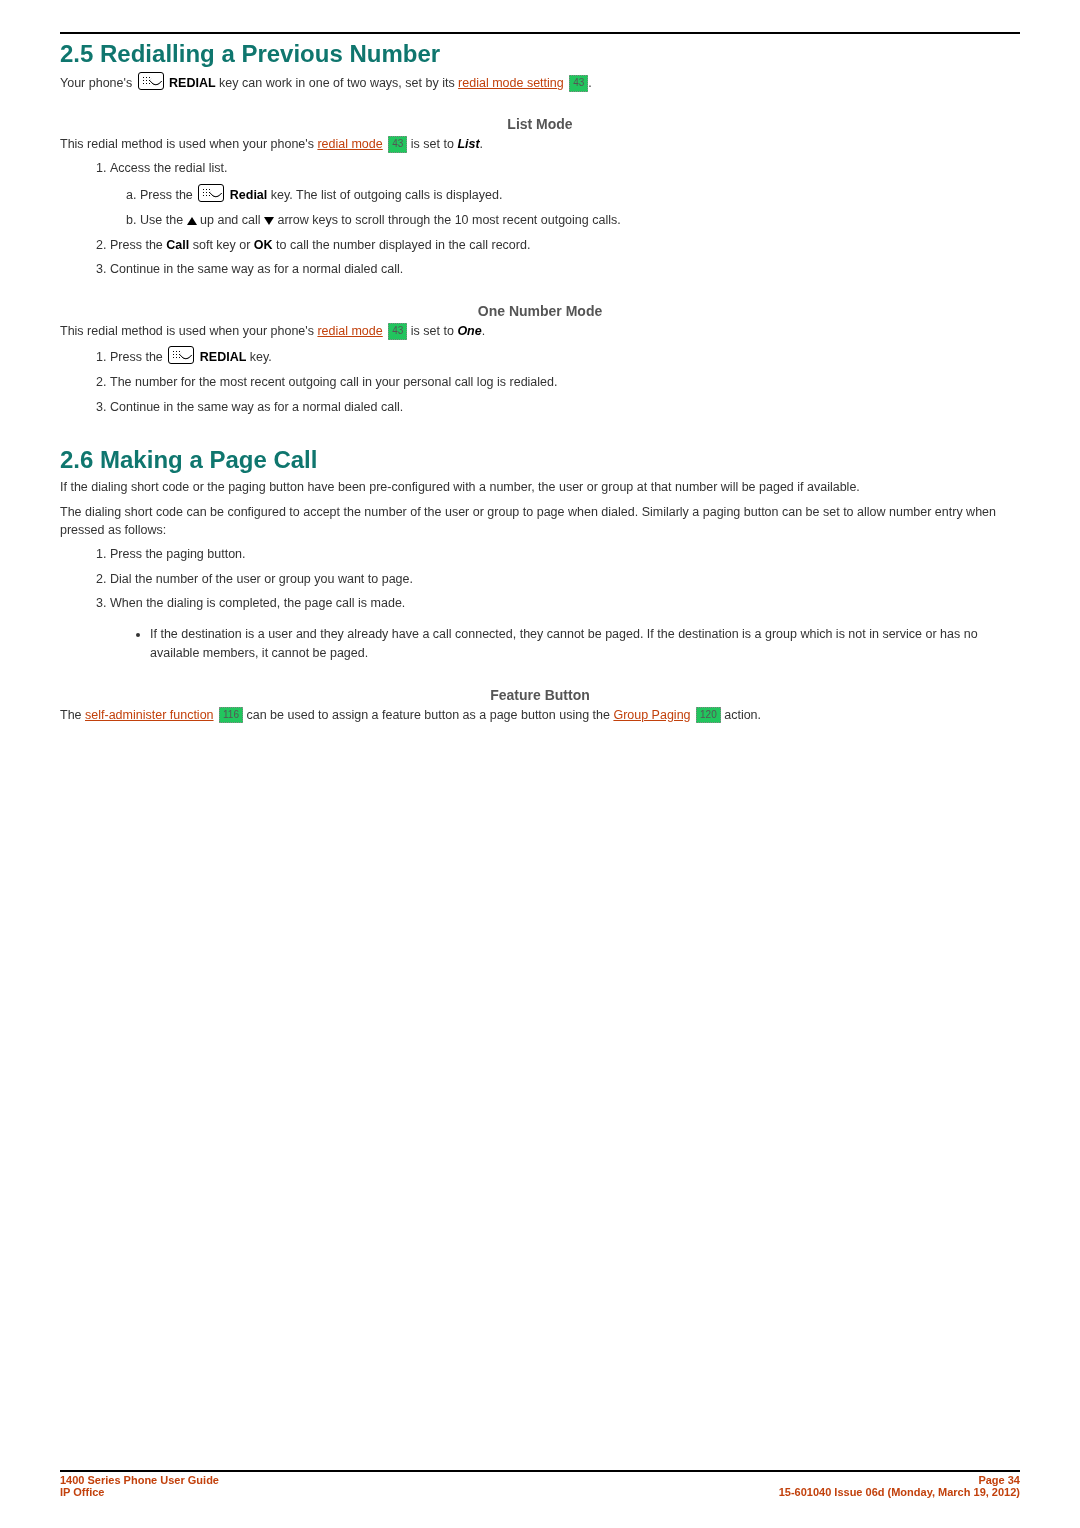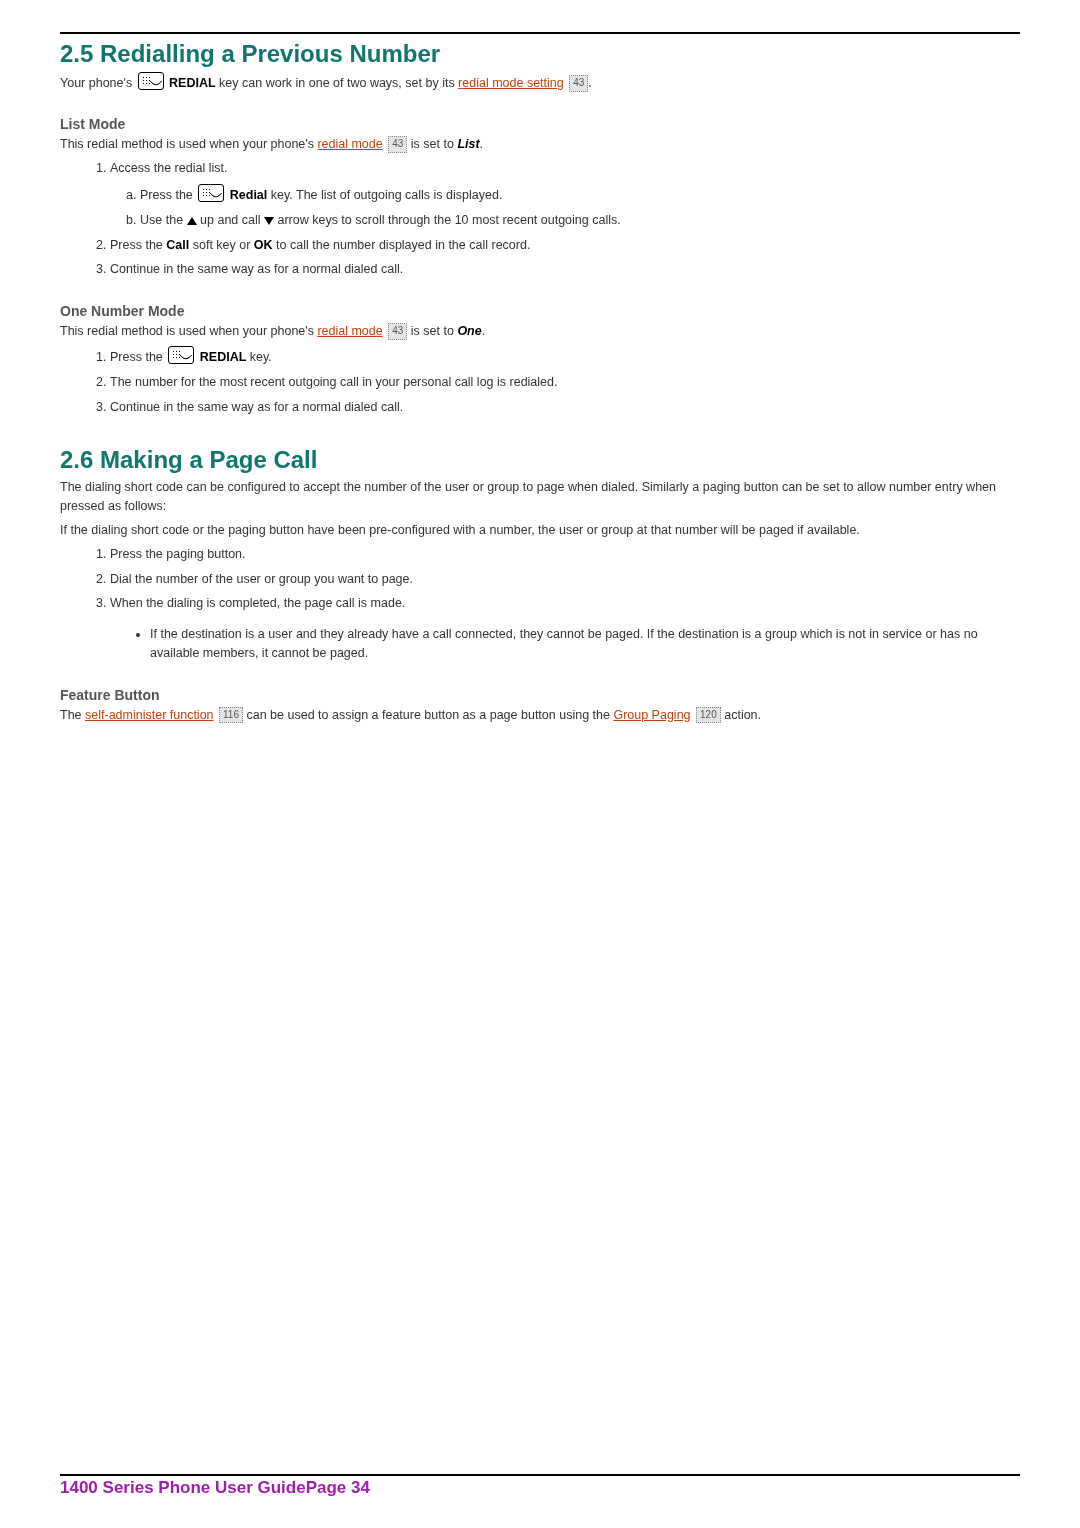--- a/index.html
+++ b/index.html
@@ -27,36 +27,37 @@
     font-weight: bold;
     margin: 0 0 4px 0;
     color: #0f766e;
   }
   h2.subheading {
     font-family: Verdana, Geneva, sans-serif;
     font-size: 14px;
     font-weight: bold;
     color: #555;
     margin: 24px 0 2px 0;
+    text-align: center;
   }
   p { margin: 3px 0 6px 0; line-height: 1.45; color: #333; }
   ol { margin: 4px 0 4px 0; padding-left: 50px; }
   ol ol, ol.inner { list-style-type: lower-alpha; padding-left: 30px; }
   ul { margin: 12px 0 4px 0; padding-left: 40px; list-style-type: disc; }
   li { margin: 6px 0; line-height: 1.5; }
   a.link { color: #c2410c; text-decoration: underline; }
   .ref-box {
     display: inline-block;
     border: 1px dotted #888;
     font-size: 10px;
     padding: 0 3px;
     color: #555;
     vertical-align: 1px;
     margin-left: 2px;
-    background: #e5e5e5;
+    background: #22c55e;
   }
   .redial-icon {
     display: inline-block;
     width: 24px;
     height: 16px;
     border: 1.4px solid #000;
     border-radius: 3px;
     vertical-align: -3px;
     position: relative;
     margin: 0 2px;
@@ -107,24 +108,25 @@
     left: 60px;
     right: 60px;
   }
   .footer hr {
     border: none;
     border-top: 2px solid #000;
     margin: 0 0 2px 0;
   }
   .footer-row {
     display: flex;
+    justify-content: space-between;
     font-family: Arial, Helvetica, sans-serif;
-    font-size: 17px;
+    font-size: 11px;
     font-weight: bold;
-    color: #a21caf;
+    color: #c2410c;
   }
   .section-block { margin-bottom: 30px; }
   strong.key { font-weight: bold; color: #000; }
   em.set-val { font-style: italic; font-weight: bold; color: #000; }
 </style>
 </head>
 <body>
 
 <div class="page">
   <hr class="top-rule">
@@ -192,22 +194,22 @@
         <strong class="key">REDIAL</strong>
         <span> key.</span>
       </li>
       <li>The number for the most recent outgoing call in your personal call log is redialed.</li>
       <li>Continue in the same way as for a normal dialed call.</li>
     </ol>
   </div>
 
   <div class="section-block">
     <h1 class="section-title">2.6 Making a Page Call</h1>
+    <p>If the dialing short code or the paging button have been pre-configured with a number, the user or group at that number will be paged if available.</p>
     <p>The dialing short code can be configured to accept the number of the user or group to page when dialed. Similarly a paging button can be set to allow number entry when pressed as follows:</p>
-    <p>If the dialing short code or the paging button have been pre-configured with a number, the user or group at that number will be paged if available.</p>
     <ol>
       <li>Press the paging button.</li>
       <li>Dial the number of the user or group you want to page.</li>
       <li>
         <span>When the dialing is completed, the page call is made.</span>
         <ul>
           <li>If the destination is a user and they already have a call connected, they cannot be paged. If the destination is a group which is not in service or has no available members, it cannot be paged.</li>
         </ul>
       </li>
     </ol>
@@ -225,13 +227,17 @@
   </div>
 
 </div>
 
 <div class="footer">
   <hr>
   <div class="footer-row">
     <span>1400 Series Phone User Guide</span>
     <span>Page 34</span>
   </div>
+  <div class="footer-row">
+    <span>IP Office</span>
+    <span>15-601040 Issue 06d (Monday, March 19, 2012)</span>
+  </div>
 </div>
 
 </body></html>

